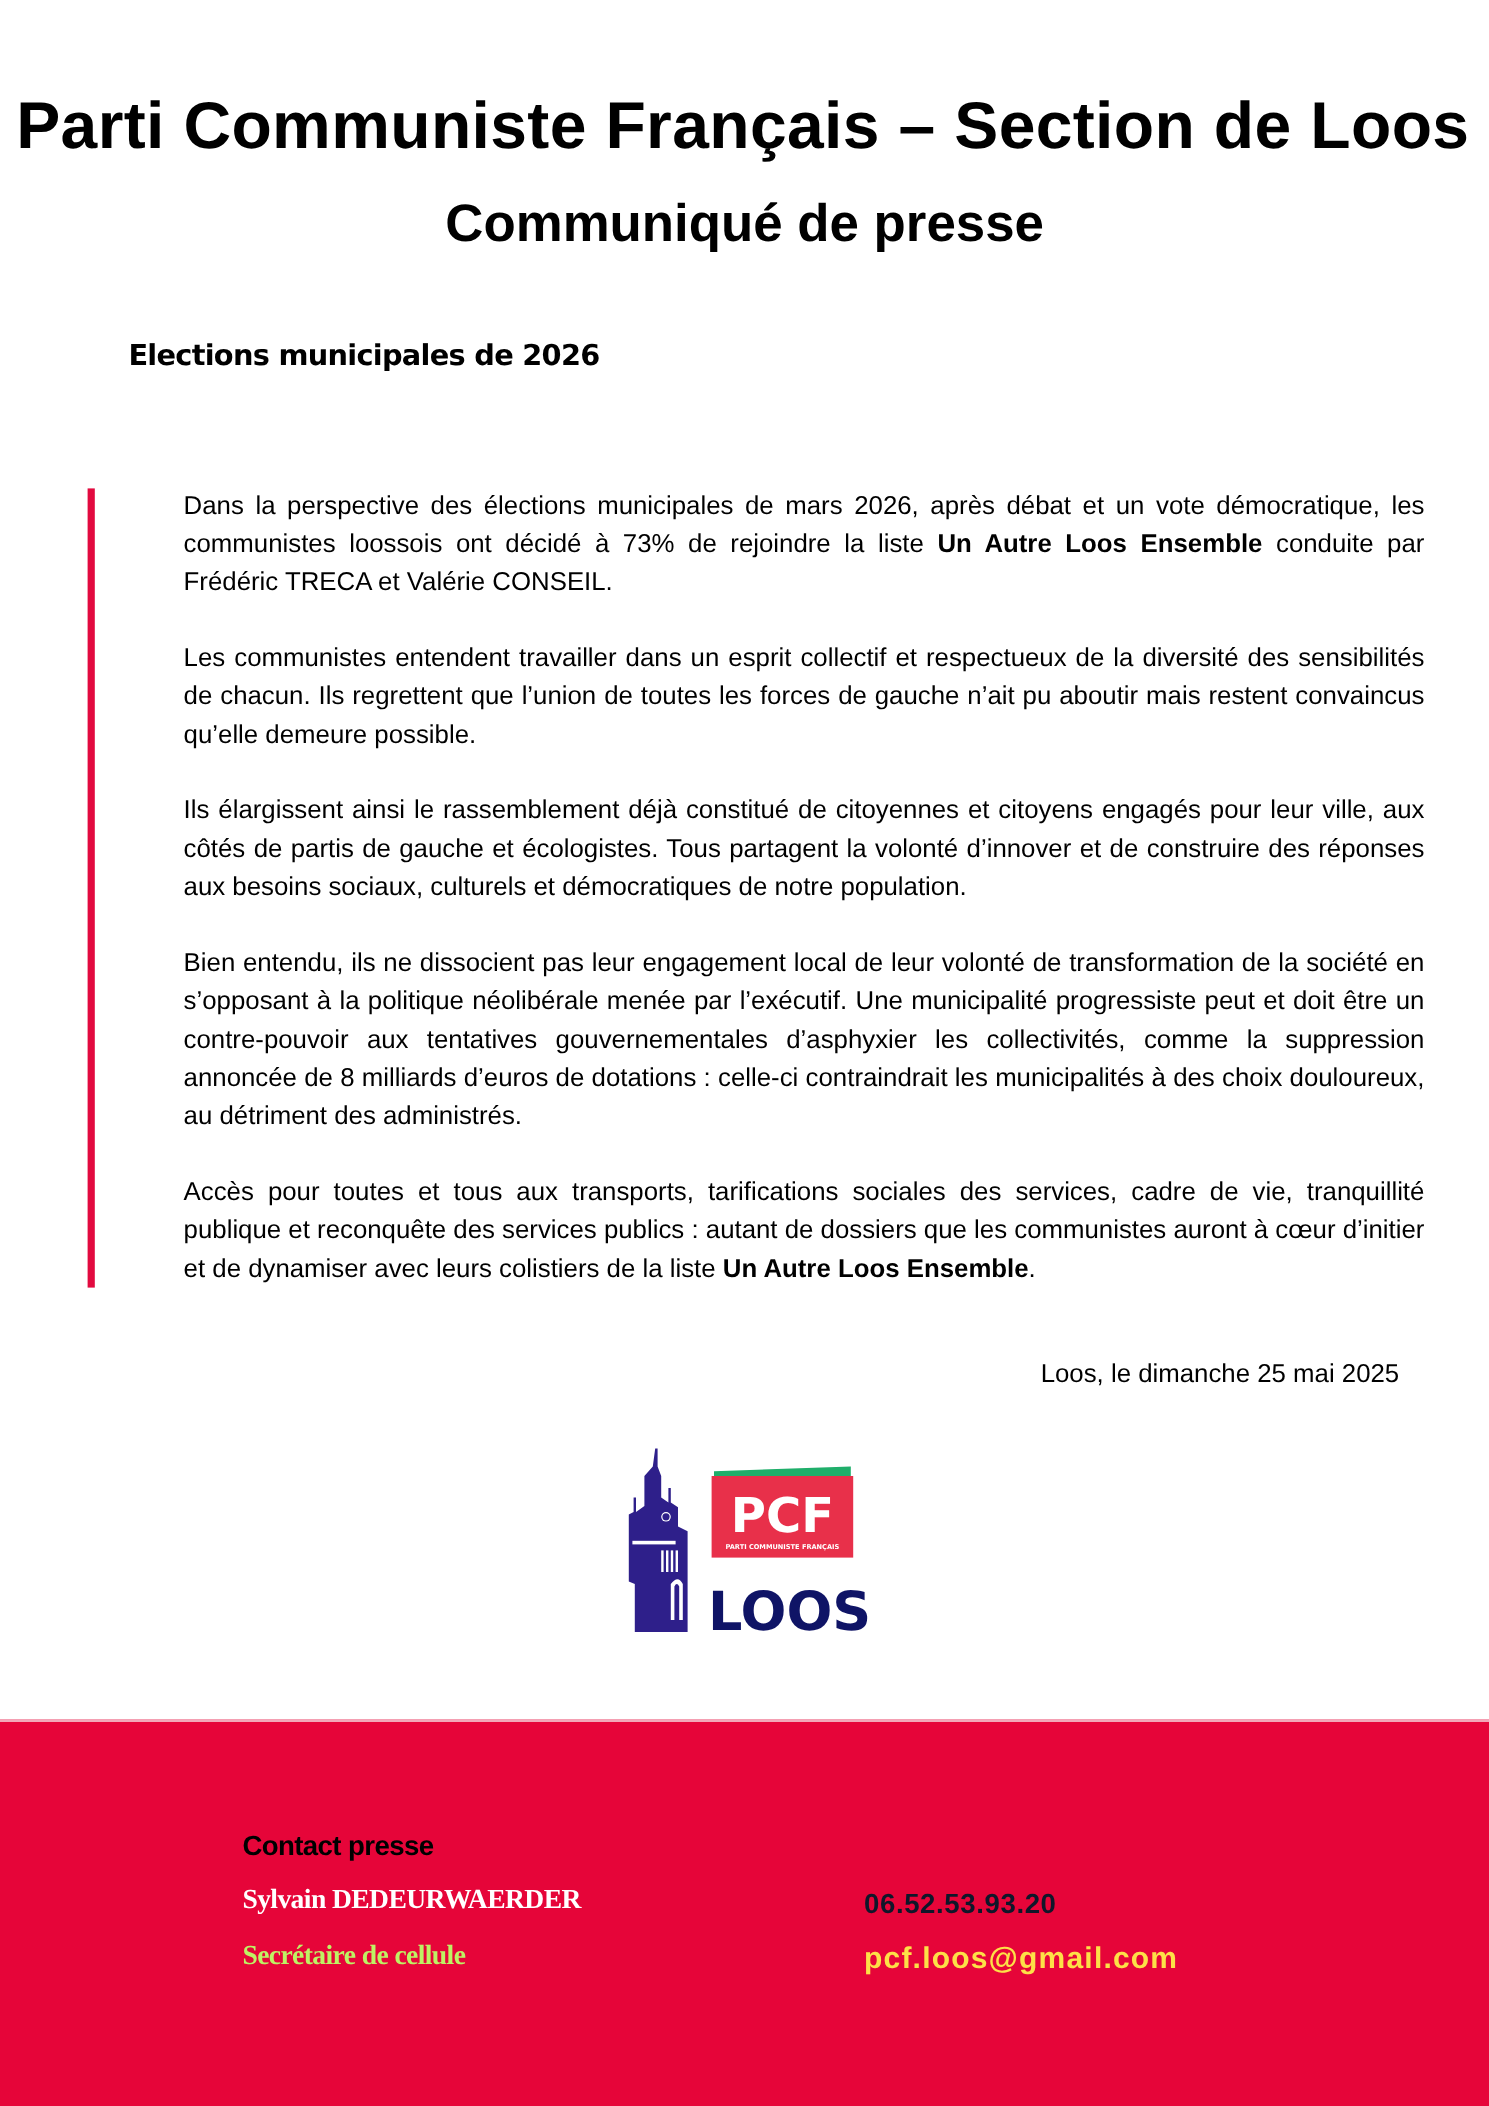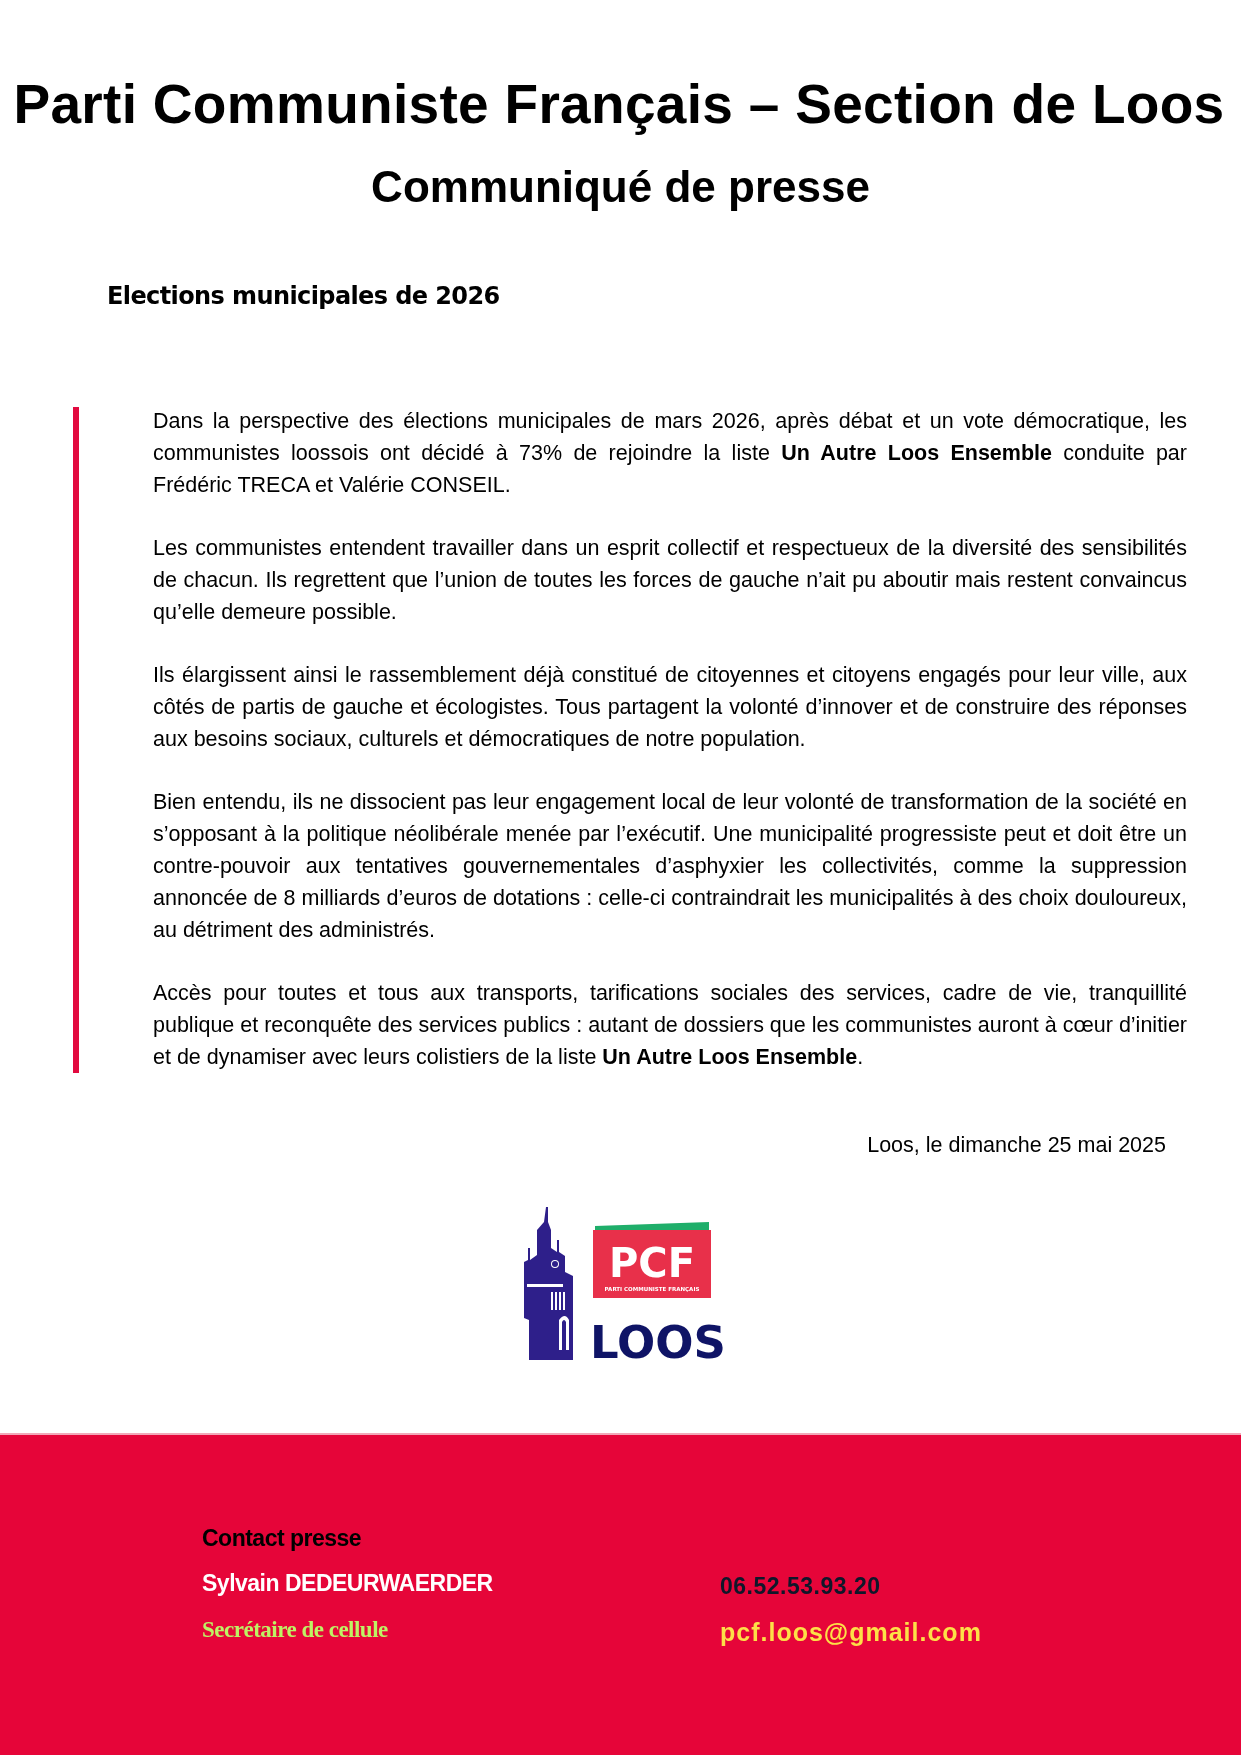--- a/index.html
+++ b/index.html
@@ -9,21 +9,21 @@
   .heading { position:absolute; top:282px; left:75px; font-family:"DejaVu Sans", sans-serif; font-weight:bold; font-size:24px; letter-spacing:-0.6px;margin-left:32px; }
   .bar { position:absolute; left:73px; top:407px; width:6px; height:666px; background:#e20a3f; }
   .body { position:absolute; left:133px; top:405px; width:1034px; font-family:"Liberation Sans", sans-serif; font-size:21.5px; line-height:32px; text-align:justify;margin-left:20px; }
   .body p { margin:0 0 31px 0; }
   .body b { font-weight:bold; }
   .date { position:absolute; top:1133px; right:75px; font-family:"Liberation Sans", sans-serif; font-size:21.5px; }
   .logo { position:absolute; left:515px; top:1200px; width:215px; height:165px; }
   .footer { position:absolute; left:0; top:1433px; width:1241px; height:322px; background:#e60539; border-top:2px solid #f2a8b8; }
   .f { position:absolute; font-family:"Liberation Sans", sans-serif; font-weight:bold; font-size:23px; letter-spacing:-0.5px;text-align:right; }
   .contact-label { left:202px; top:90px; color:#000; }
-  .contact-name { left:202px; top:135px; color:#fff; }
+  .contact-name { left:202px; top:135px; color:#fff;font-family:Liberation Serif, serif; }
   .contact-role { left:202px; top:182px; color:#bef264;font-family:Liberation Serif, serif; }
   .contact-phone { left:720px; top:138px; color:#0f172a; letter-spacing:0.5px; }
   .contact-email { left:720px; top:183px; color:#fde047; font-size:25px; letter-spacing:1px; }
 </style>
 </head>
 <body>
 
 <div class="title">Parti Communiste Français – Section de Loos</div>
 <div class="subtitle">Communiqué de presse</div>
 <div class="heading">Elections municipales de 2026</div>

